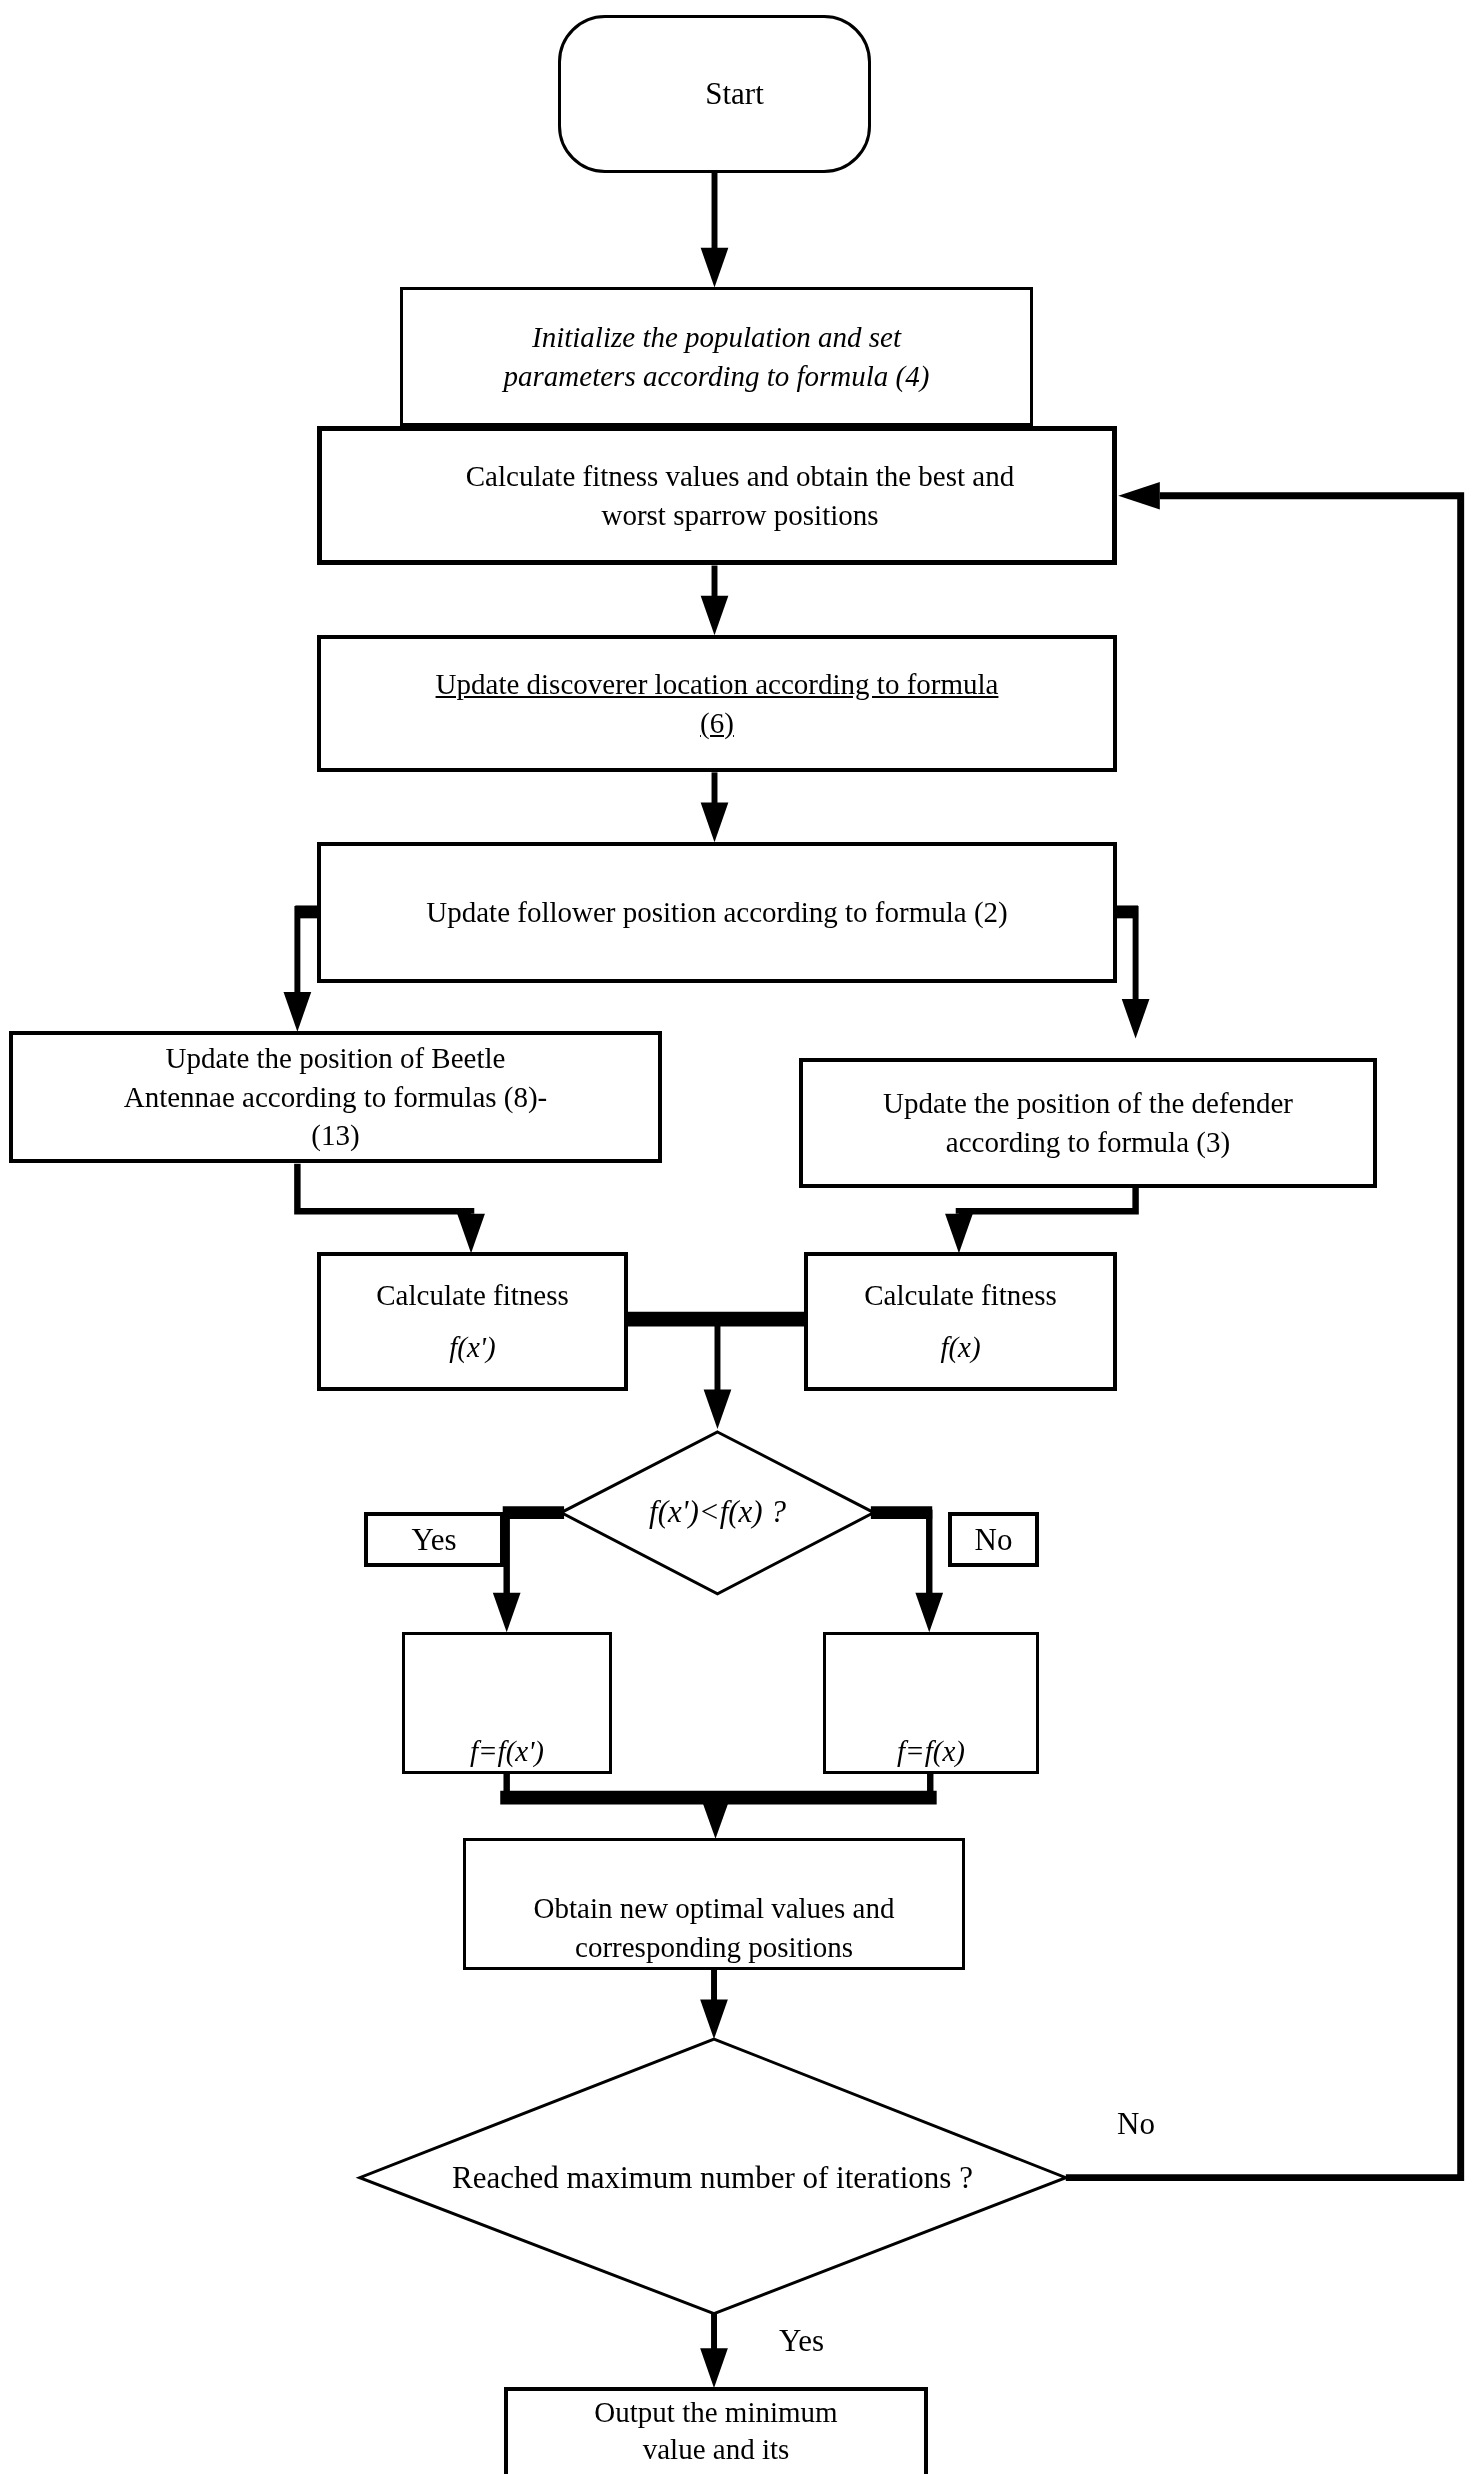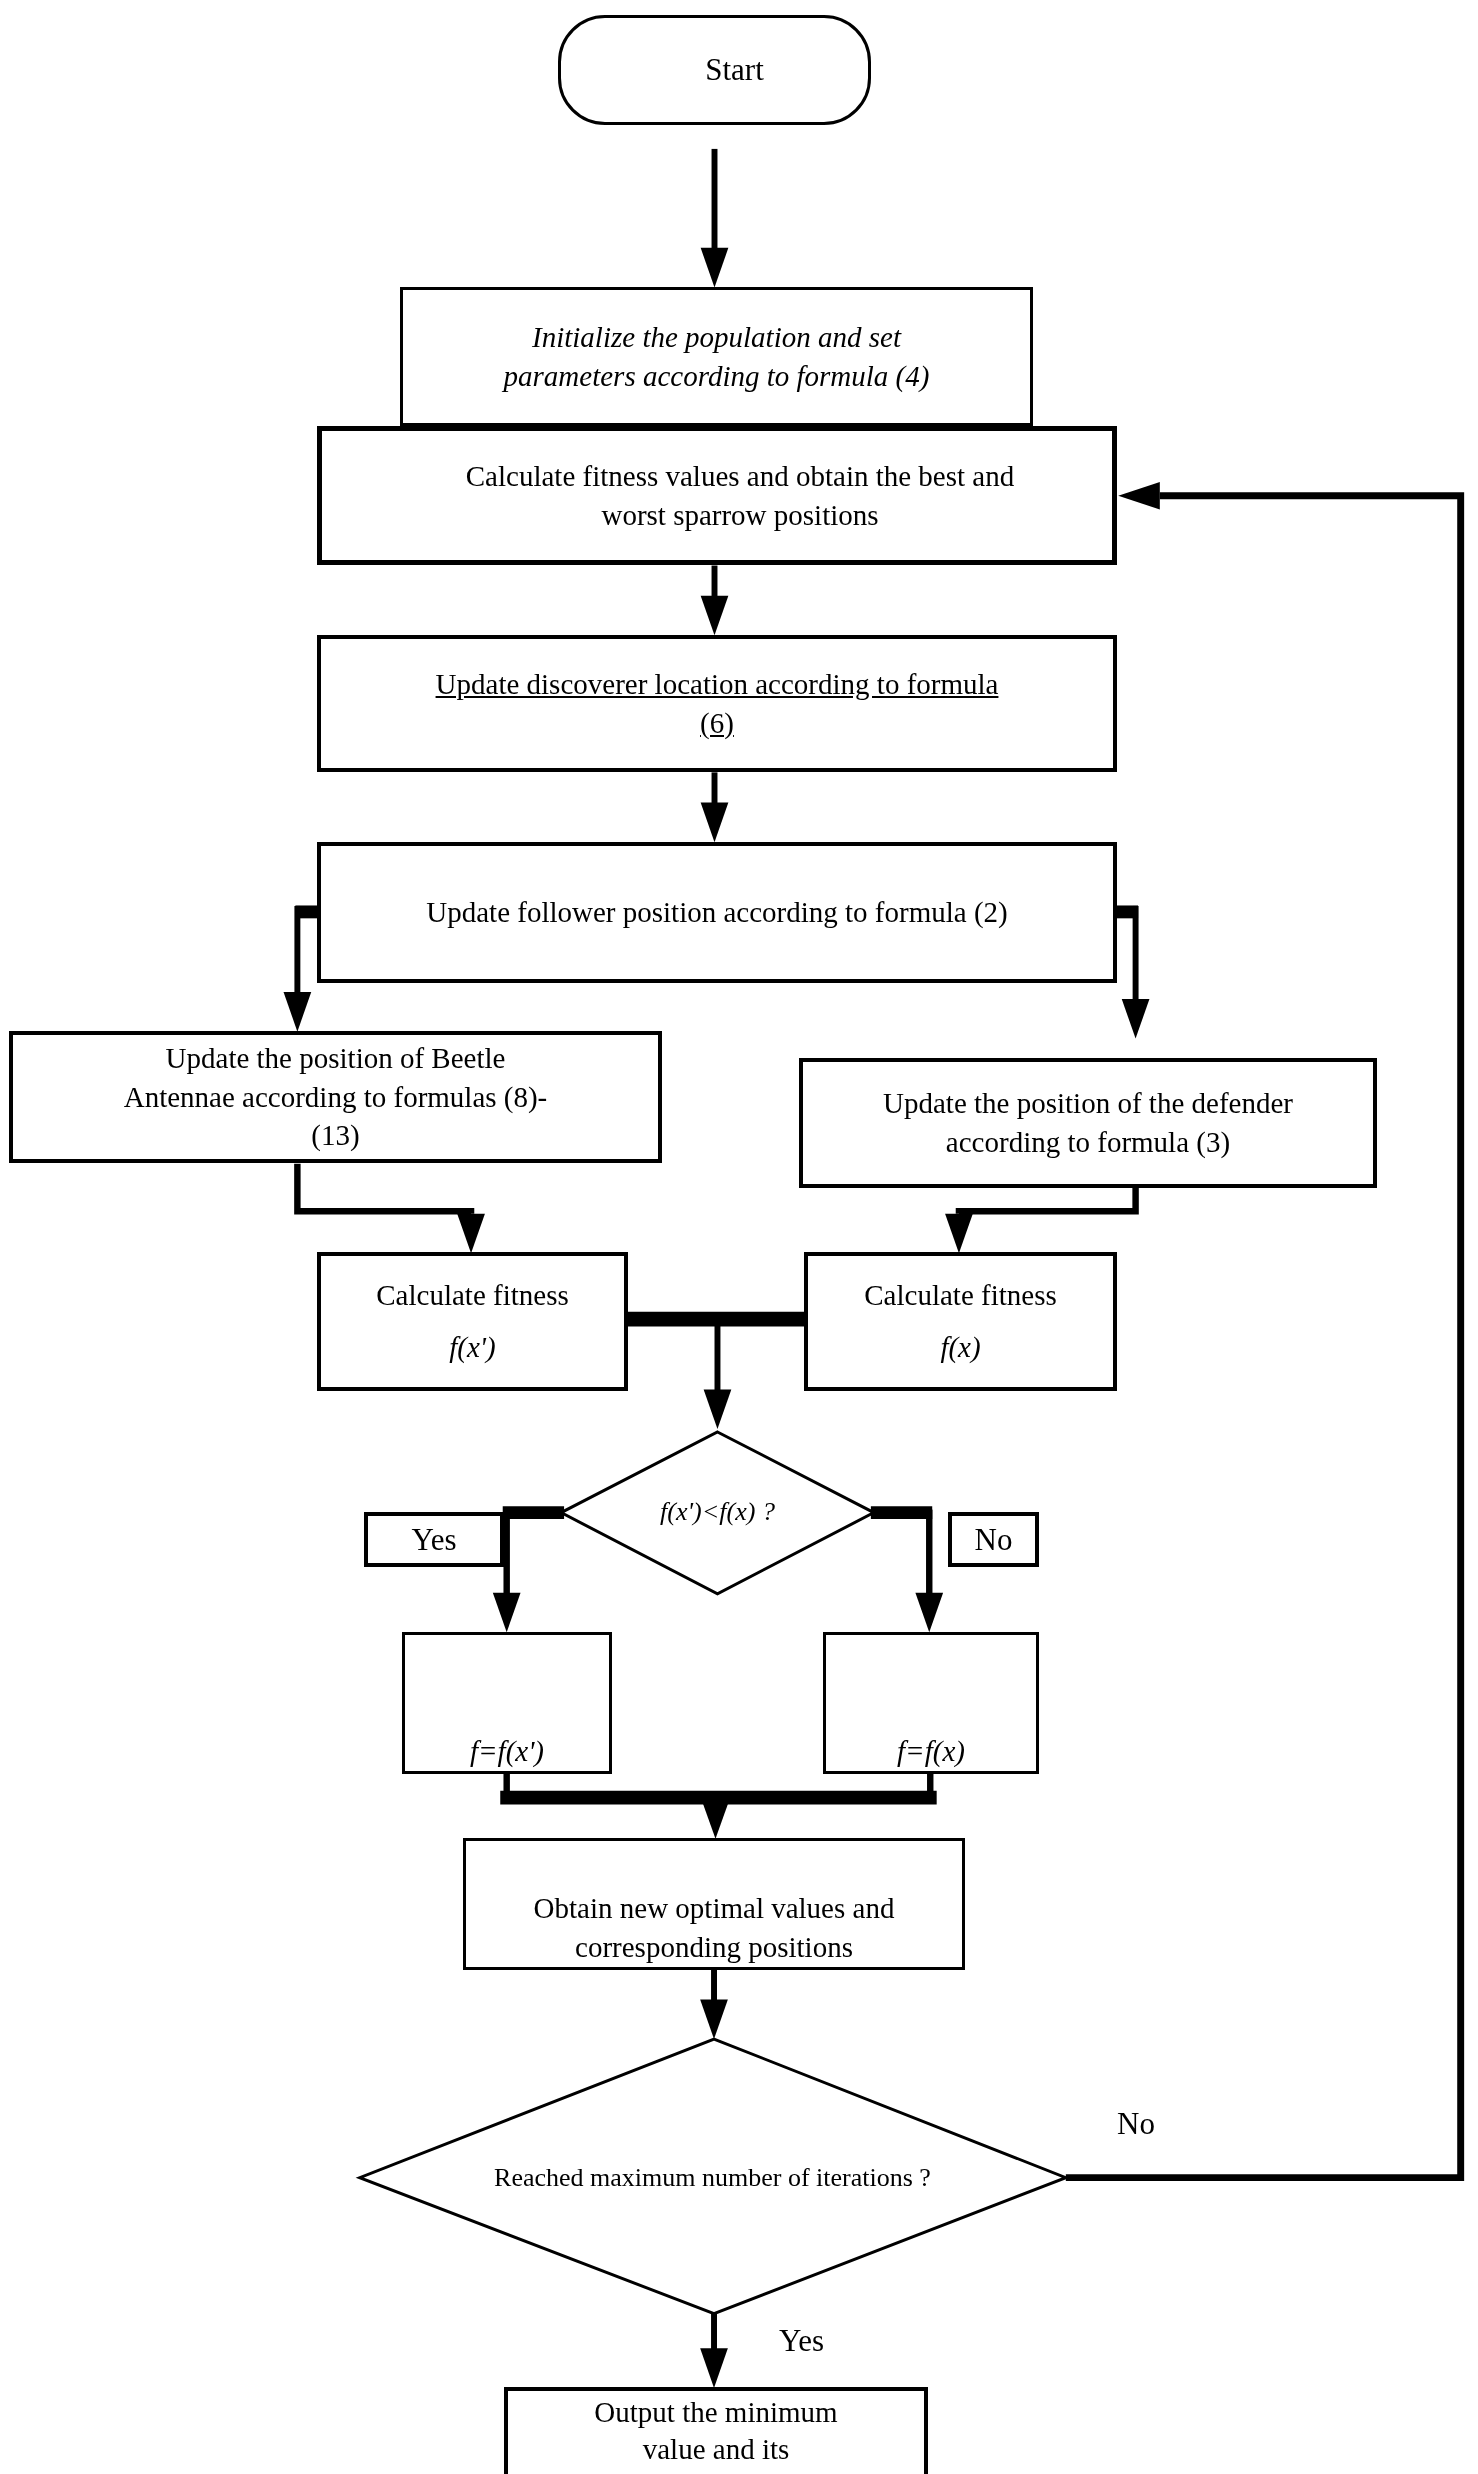--- a/index.html
+++ b/index.html
@@ -28,21 +28,21 @@
   .round{border-radius:47px;border-width:3px;font-size:31px;}
   .thin{border-width:3px;justify-content:flex-end;}
   .formula{font-style:italic;}
   .fitpair{gap:13px;}
   .dlabel{
     position:absolute;
     background:transparent;
     border:none;
     display:flex;align-items:center;justify-content:center;
     text-align:right;
-    font-size:26px;
+    font-size:31px;
   }
   .branchbox{
     position:absolute;
     box-sizing:border-box;
     background:#ffffff;
     border:4px solid #000;
     display:flex;align-items:center;justify-content:center;
     font-size:31px;
   }
   .floatlabel{
@@ -144,21 +144,21 @@
 
     <g>
       <line x1="1443" y1="5074" x2="1443" y2="5162" stroke="#000" stroke-width="12"></line>
       <polygon points="1415,5160 1471,5160 1443,5240" fill="#000"></polygon>
     </g>
 
     <polygon points="1450,2893 1766,3056 1450,3220 1134,3056" fill="#ffffff" stroke="#000" stroke-width="6"></polygon>
     <polygon points="1443,4120 2154,4400 1443,4675 727,4400" fill="#ffffff" stroke="#000" stroke-width="6"></polygon>
   </svg>
 
-  <div class="node round" style="left:558px;top:15px;width:313px;height:110px;padding-left:40px;">
+  <div class="node round" style="left:558px;top:15px;width:313px;height:158px;padding-left:40px;">
     <div class="nline">Start</div>
   </div>
 
   <div class="node" style="left:400px;top:287px;width:633px;height:139px;border-width:3px;font-style:italic;">
     <div class="nline">Initialize the population and set
 parameters according to formula (4)</div>
   </div>
 
   <div class="node" style="left:317px;top:426px;width:800px;height:139px;border-width:5px;padding-left:46px;">
     <div class="nline">Calculate fitness values and obtain the best and

